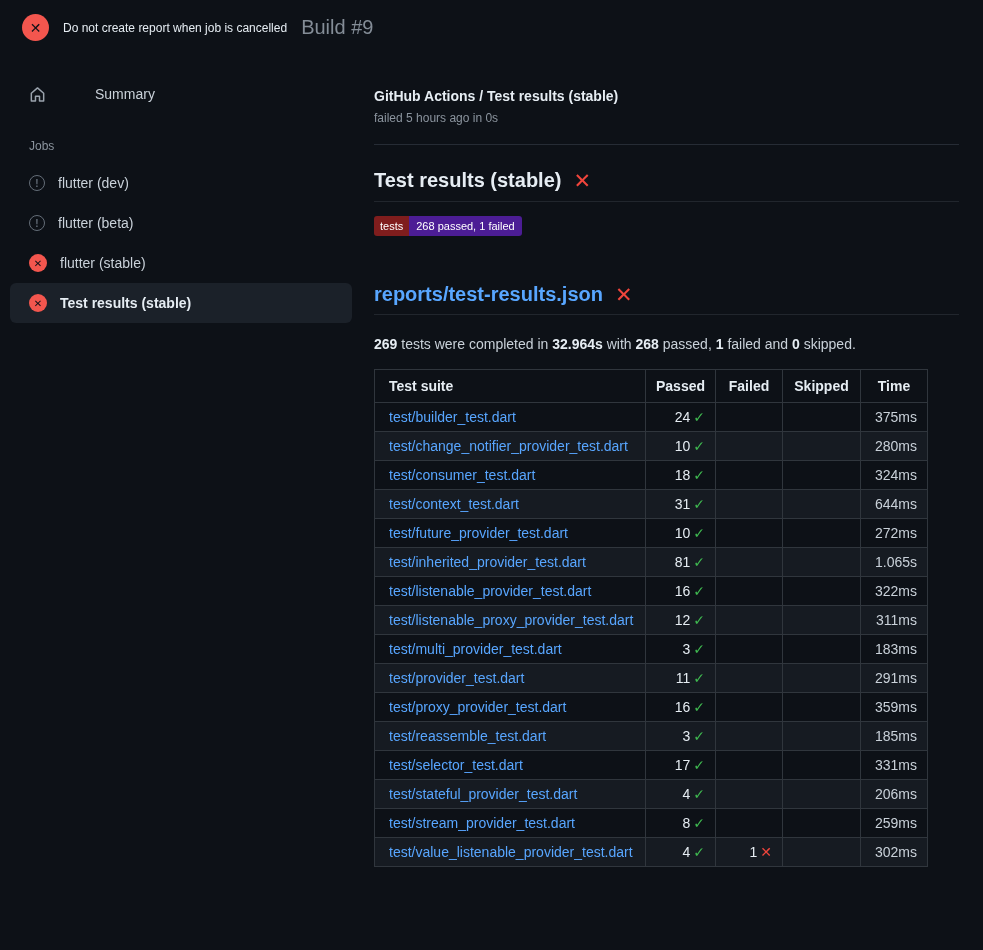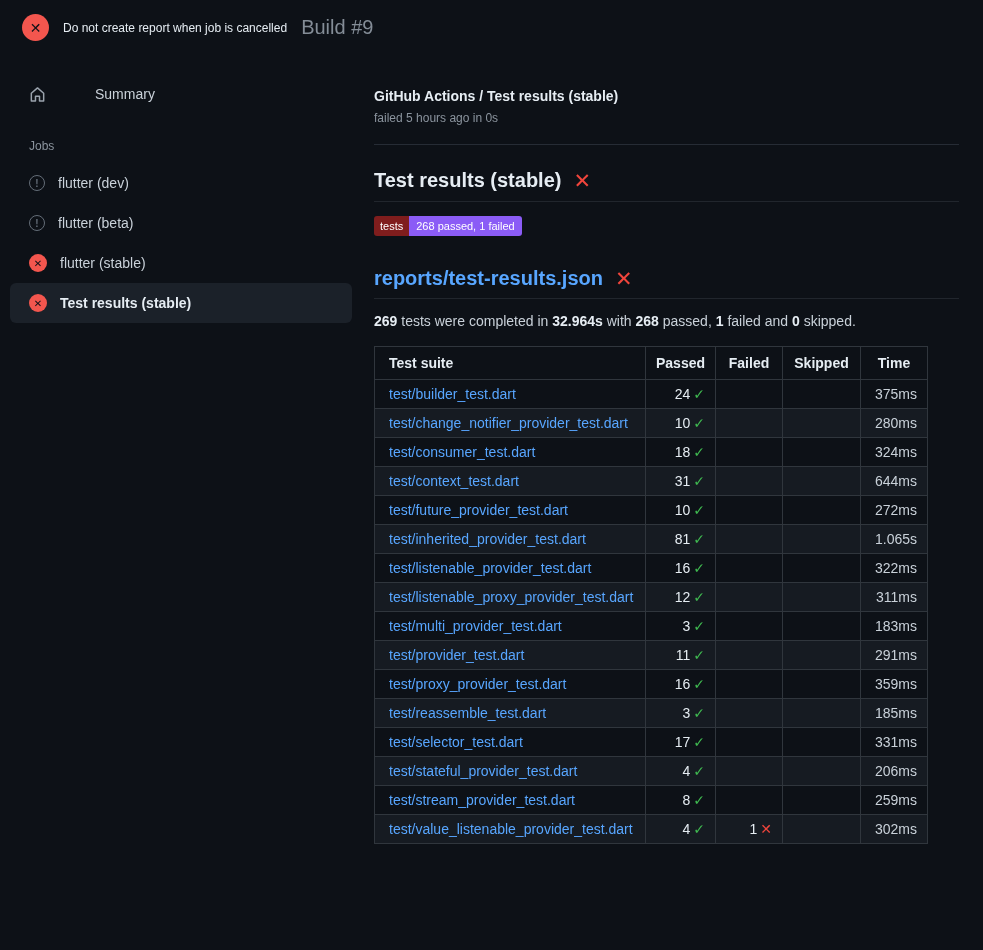--- a/index.html
+++ b/index.html
@@ -60,25 +60,25 @@
   .h1-row { margin-top:24px; display:flex; align-items:center; gap:12px;
             padding-bottom:9px; border-bottom:1px solid #21262d; }
   .h1-text { font-size:20px; font-weight:700; color:#e6edf3; }
   .x-big { color:#f0453c; font-size:21px; font-weight:700; line-height:1; }
 
   .badge { margin-top:14px; display:inline-flex; font-size:11px; line-height:1;
            border-radius:3px; overflow:hidden; }
   .badge .b-label { padding:5px 6px 4px; color:#fff; }
   .badge .b-value { padding:5px 7px 4px; color:#fff; }
 
-  .h2-row { margin-top:31px; display:flex; align-items:center; gap:12px;
+  .h2-row { margin-top:47px; display:flex; align-items:center; gap:12px;
             padding-bottom:8px; border-bottom:1px solid #21262d; }
   .h2-text { font-size:20px; font-weight:700; color:#58a6ff; text-decoration:none; }
 
-  .summary-line { margin-top:14px; font-size:14px; color:#c9d1d9; }
+  .summary-line { margin-top:21px; font-size:14px; color:#c9d1d9; }
   .summary-line b { color:#e6edf3; }
 
   table.results { margin-top:17px; border-collapse:collapse; width:553px; table-layout:fixed; }
   .results th, .results td { border:1px solid #30363d; font-size:14px; }
   .results th { padding:8px 10px; color:#e6edf3; font-weight:700; text-align:center; }
   .results th.col-suite { text-align:left; padding-left:14px; }
   .results td { padding:6px 10px; }
   .results td.c-suite { padding-left:14px; }
   .results tbody tr:nth-child(even) { background:#161b22; }
   .results col.w-suite { width:271px; }
@@ -141,21 +141,21 @@
   <div class="run-meta">failed 5 hours ago in 0s</div>
   <hr class="divider">
 
   <div class="h1-row">
     <span class="h1-text">Test results (stable)</span>
     <span class="x-big">✕</span>
   </div>
 
   <div class="badge">
     <span class="b-label" style="background:#7f1d1d">tests</span>
-    <span class="b-value" style="background:#8b5cf6">268 passed, 1 failed</span>
+    <span class="b-value" style="background:#4c1d95">268 passed, 1 failed</span>
   </div>
 
   <div class="h2-row">
     <a class="h2-text">reports/test-results.json</a>
     <span class="x-big">✕</span>
   </div>
 
   <p class="summary-line"><b>269</b><span> tests were completed in </span><b>32.964s</b><span> with </span><b>268</b><span> passed, </span><b>1</b><span> failed and </span><b>0</b><span> skipped.</span></p>
 
   <table class="results">

